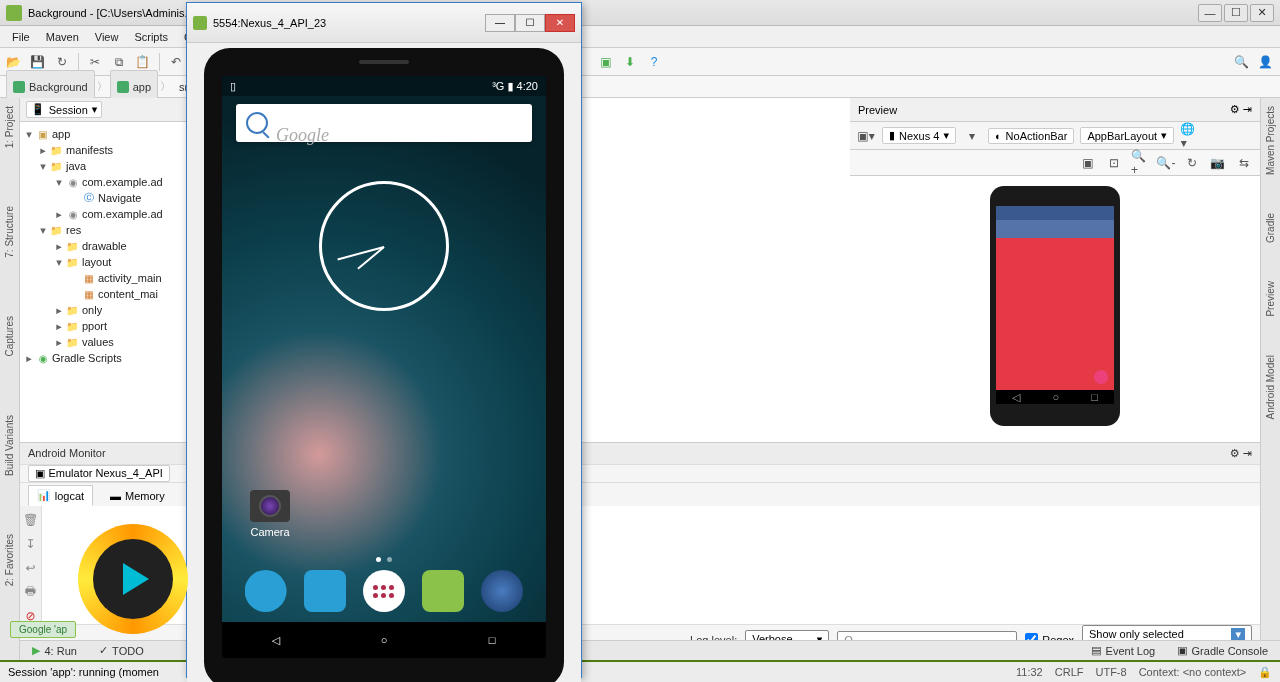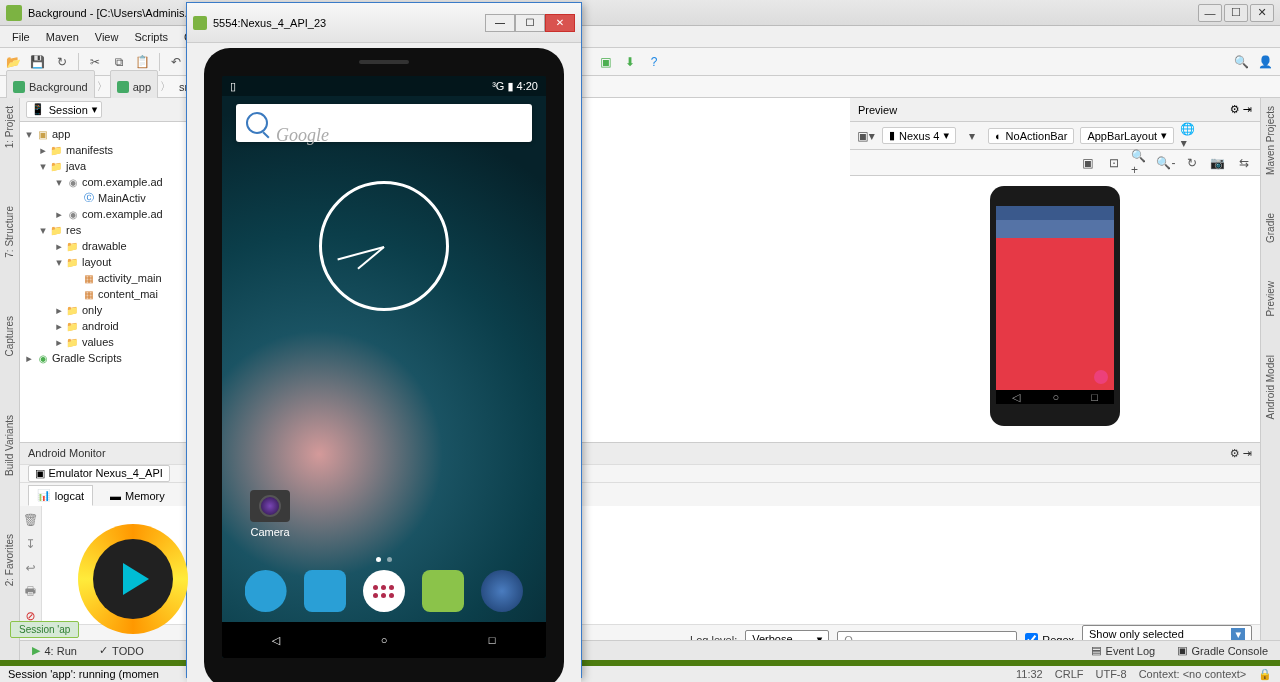--- a/index.html
+++ b/index.html
@@ -98,21 +98,21 @@
 .mon-chk { display:flex; align-items:center; gap:4px; }
 .mon-filter-dd { padding:2px 6px; background:#fff; border:1px solid #888; border-radius:2px; width:170px; display:flex; justify-content:space-between; }
 
 
 .session-bar { position:absolute; left:10px; bottom:44px; padding:2px 8px; background:#d6e9d6; border:1px solid #8bc34a; border-radius:2px; color:#2e7d32; font-size:10px; }
 .bottom-tools { position:absolute; left:20px; right:0; bottom:22px; height:20px; background:#e8e8e8; border-top:1px solid #ccc; display:flex; align-items:center; padding:0 6px; gap:10px; }
 .bt-item { display:flex; align-items:center; gap:4px; color:#333; padding:1px 6px; }
 .bt-item .grn { color:#4caf50; }
 .bt-right { margin-left:auto; display:flex; gap:10px; }
 
-.statusbar { position:absolute; left:0; right:0; bottom:0; height:22px; background:#ececec; border-top:6px solid #4d7c0f; display:flex; align-items:center; padding:0 8px; }
+.statusbar { position:absolute; left:0; right:0; bottom:0; height:22px; background:#ececec; border-top:2px solid #4d7c0f; display:flex; align-items:center; padding:0 8px; }
 .status-right { margin-left:auto; display:flex; gap:12px; color:#555; }
 
 
 .emu-window { position:absolute; left:186px; top:2px; width:396px; height:676px; background:#fff; border:1px solid #3a7bc8; box-shadow:2px 2px 8px rgba(0,0,0,0.3); z-index:100; }
 .emu-titlebar { height:40px; background:linear-gradient(#f7f7f7,#e4e4e4); display:flex; align-items:center; padding:0 6px; border-bottom:1px solid #ccc; }
 .emu-icon { width:14px; height:14px; background:#7cb342; border-radius:2px; margin-right:6px; }
 .emu-winbtns { margin-left:auto; display:flex; gap:0; }
 .emu-winbtn { width:30px; height:18px; border:1px solid #aaa; display:flex; align-items:center; justify-content:center; font-size:10px; }
 .emu-winbtn.min { background:#eee; }
 .emu-winbtn.max { background:#eee; }
@@ -240,21 +240,21 @@
           <span class="lbl">java</span>
         </div>
       <div class="node pad2">
           <span class="tw">▾</span>
           <span class="ic pkg">◉</span>
           <span class="lbl">com.example.ad</span>
         </div>
       <div class="node pad3">
           <span class="tw"></span>
           <span class="ic java">Ⓒ</span>
-          <span class="lbl">MainActiv</span>
+          <span class="lbl">Navigate</span>
         </div>
       <div class="node pad2">
           <span class="tw">▸</span>
           <span class="ic pkg">◉</span>
           <span class="lbl">com.example.ad</span>
         </div>
       <div class="node pad1">
           <span class="tw">▾</span>
           <span class="ic folder">📁</span>
           <span class="lbl">res</span>
@@ -280,21 +280,21 @@
           <span class="lbl">content_mai</span>
         </div>
       <div class="node pad2">
           <span class="tw">▸</span>
           <span class="ic folder">📁</span>
           <span class="lbl">only</span>
         </div>
       <div class="node pad2">
           <span class="tw">▸</span>
           <span class="ic folder">📁</span>
-          <span class="lbl">android</span>
+          <span class="lbl">pport</span>
         </div>
       <div class="node pad2">
           <span class="tw">▸</span>
           <span class="ic folder">📁</span>
           <span class="lbl">values</span>
         </div>
       <div class="node">
           <span class="tw">▸</span>
           <span class="ic gradle">◉</span>
           <span class="lbl">Gradle Scripts</span>
@@ -388,21 +388,21 @@
         <input type="checkbox" checked="" style=""> 
         <span>Regex</span>
       </label>
     <span class="mon-filter-dd">
         <span>Show only selected application</span>
         <span style="background:#4a88c7;color:#fff;padding:0 4px">▾</span>
       </span>
   </div>
 </div>
 
-<div class="session-bar">Session 'ap</div>
+<div class="session-bar">Google 'ap</div>
 
 <div class="bottom-tools">
   <span class="bt-item">
       <span class="grn">▶</span>
       <span>4: Run</span>
     </span>
   <span class="bt-item">✓ <span>TODO</span></span>
   <div class="bt-right">
     <span class="bt-item">▤ <span>Event Log</span></span>
     <span class="bt-item">▣ <span>Gradle Console</span></span>

